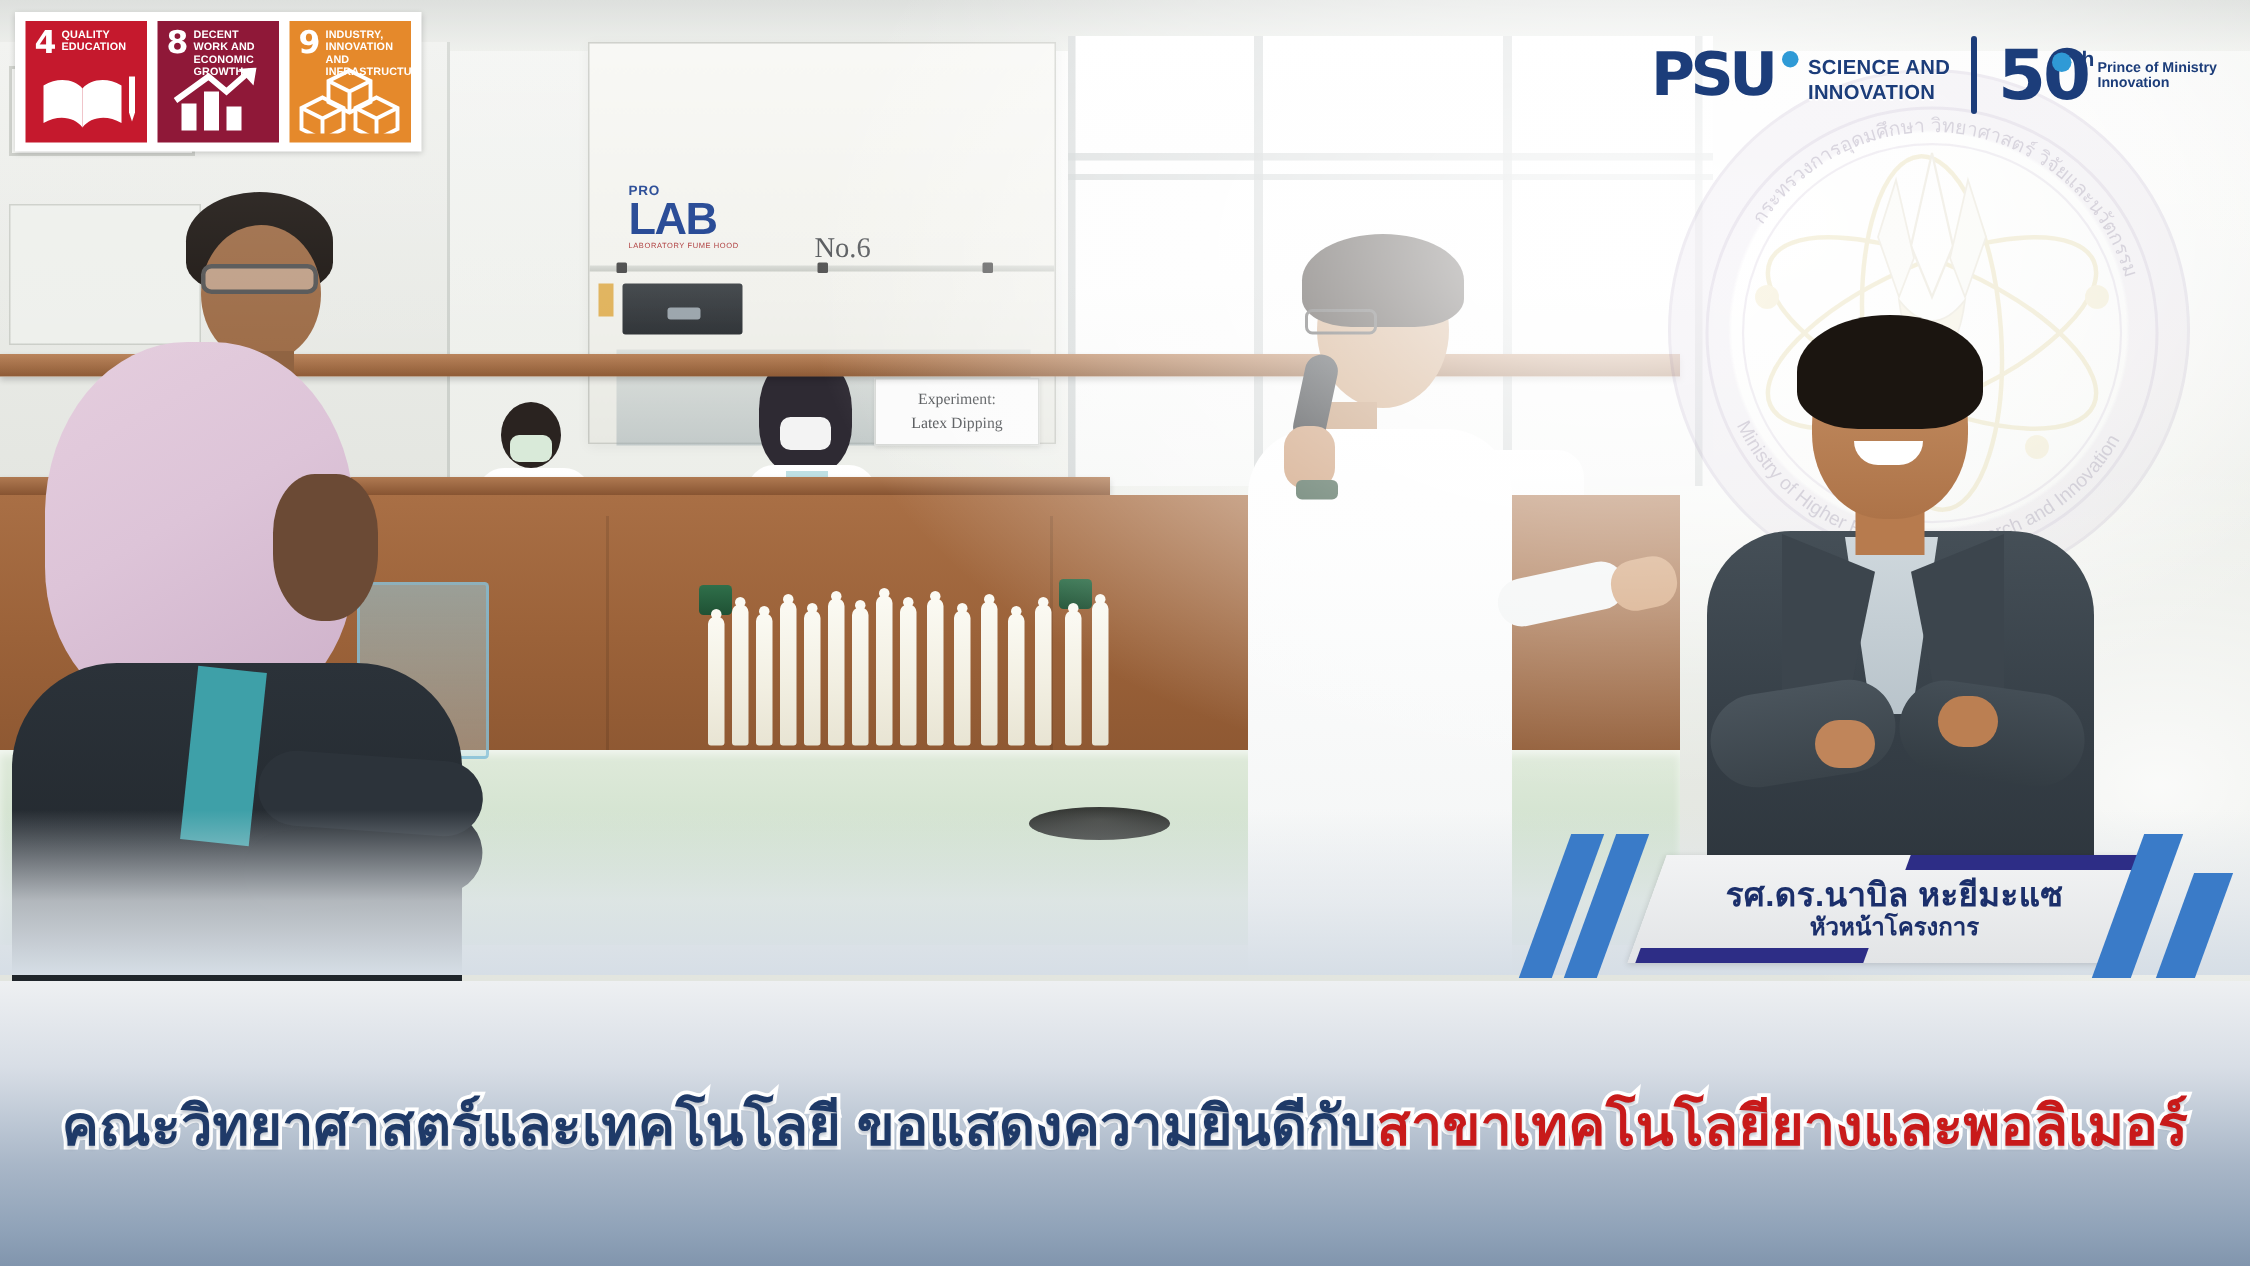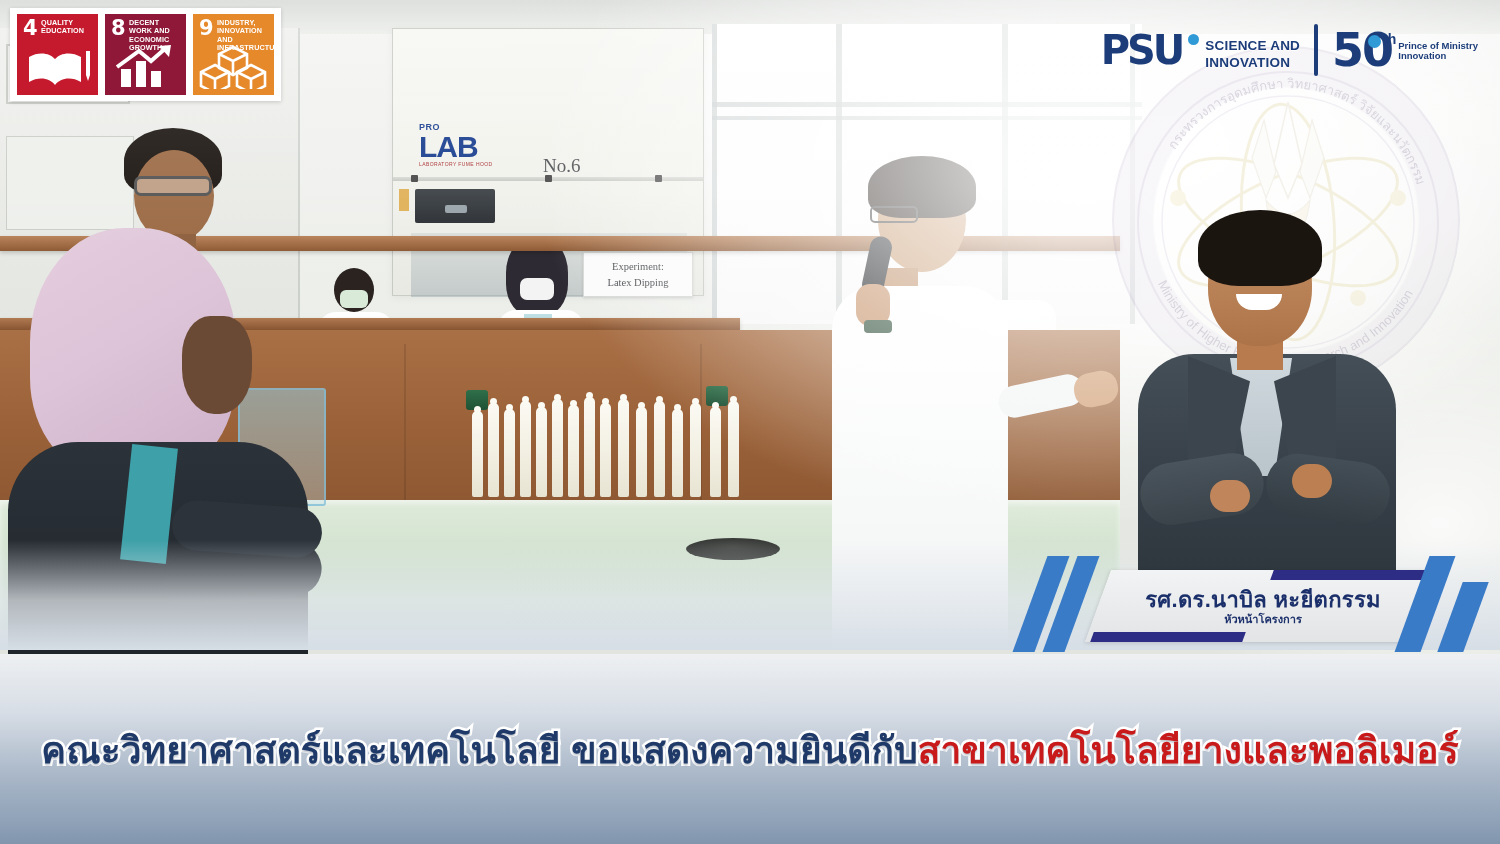--- a/index.html
+++ b/index.html
@@ -247,21 +247,21 @@
   .nb-dark-bot{
     position:absolute; left:72px; top:76px; width:152px; height:10px;
     background:#2d2d86; transform:skewX(-20deg);
   }
   .nb-text{
     position:absolute; left:82px; top:20px; width:322px; height:62px;
     display:flex; flex-direction:column; align-items:center; justify-content:center;
     text-align:center; color:#1b2f6b;
   }
   .nb-name{ font-size:22px; font-weight:bold; line-height:1.1; letter-spacing:.3px; }
-  .nb-role{ font-size:11px; font-weight:bold; line-height:1.15; margin-top:1px;text-align:right; }
+  .nb-role{ font-size:16px; font-weight:bold; line-height:1.15; margin-top:1px;text-align:right; }
 
   
   .caption{
     position:absolute; left:0; bottom:0; width:100%; height:190px;
     background:linear-gradient(180deg,#eef0f2 0%,#d8dee6 30%,#a9b7c8 64%,#8fa2b8 88%,#8195ad 100%);
     z-index:8;
     display:flex; flex-direction:column; align-items:center; justify-content:center;
     padding-top:4px;
   }
   .cap-line{
@@ -510,21 +510,21 @@
     <div class="p-handR"></div>
   </div>
 
   <div class="namebar">
     <div class="nb-stripe" style="left:10px;"></div>
     <div class="nb-stripe" style="left:40px;"></div>
     <div class="nb-plate"></div>
     <div class="nb-dark-top"></div>
     <div class="nb-dark-bot"></div>
     <div class="nb-text">
-      <div class="nb-name">รศ.ดร.นาบิล  หะยีตกรรม</div>
+      <div class="nb-name">รศ.ดร.นาบิล  หะยีมะแซ</div>
       <div class="nb-role">หัวหน้าโครงการ</div>
     </div>
     <div class="nb-stripe" style="left:392px;width:26px;"></div>
     <div class="nb-stripe" style="left:430px;width:26px;height:70px;top:26px;"></div>
   </div>
 
   <div class="caption">
     <div class="cap-line">
       <span>คณะวิทยาศาสตร์และเทคโนโลยี ขอแสดงความยินดีกับ</span><span class="cap-red">สาขาเทคโนโลยียางและพอลิเมอร์</span>
     </div>

